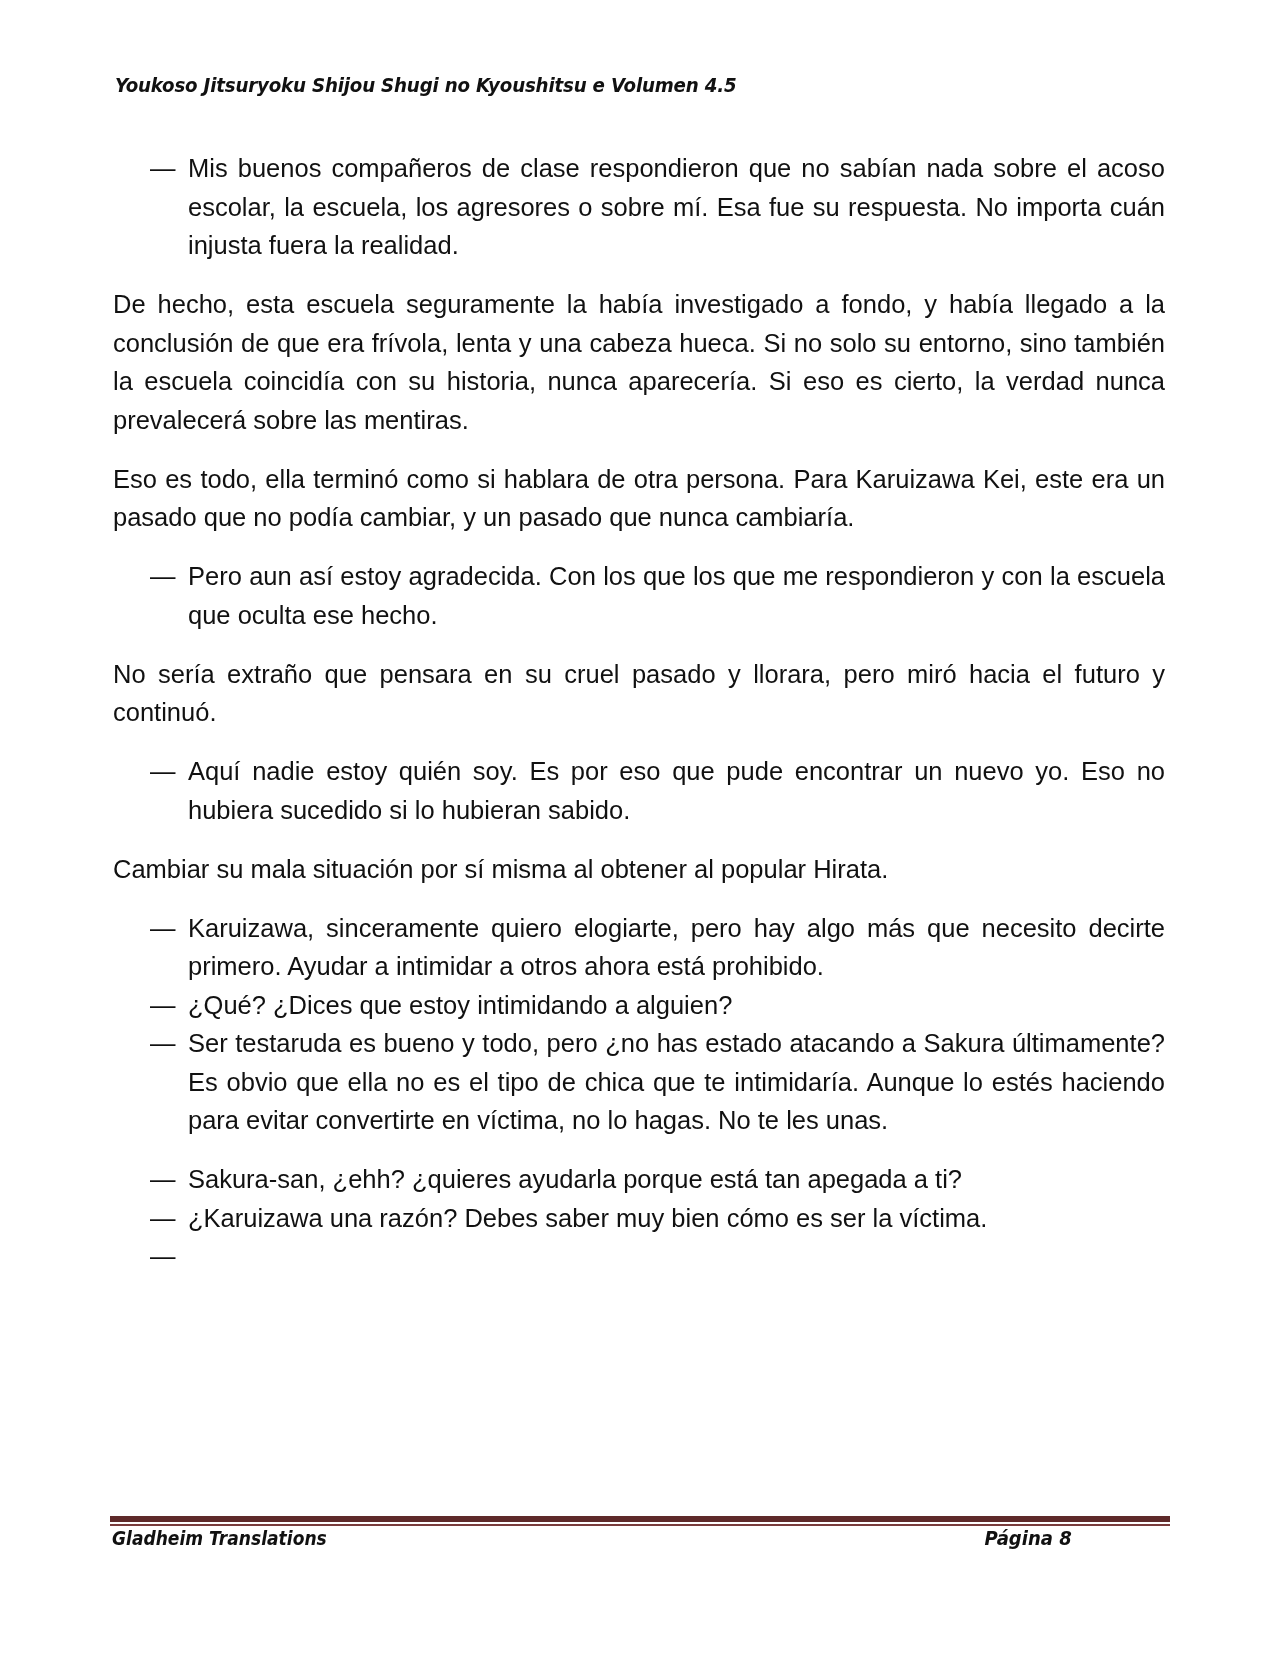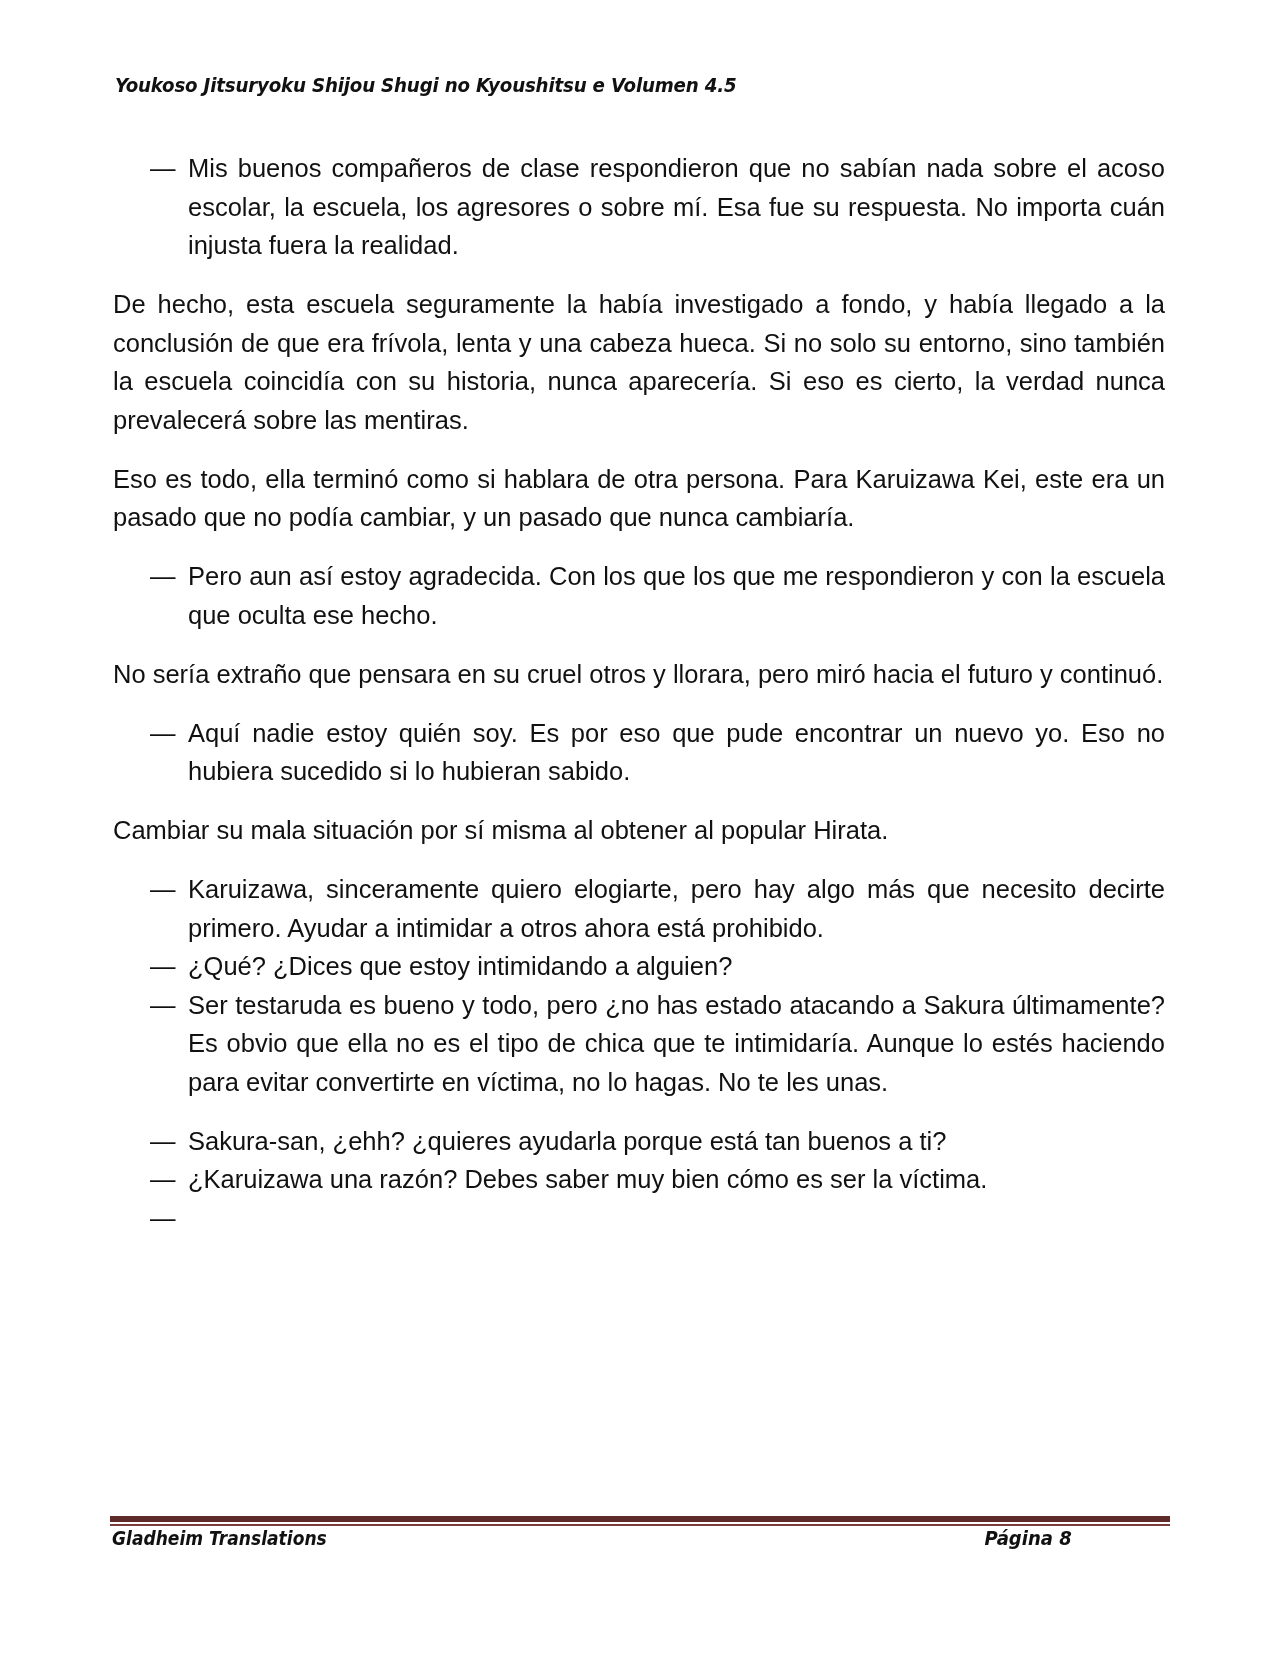--- a/index.html
+++ b/index.html
@@ -121,21 +121,21 @@
 
     <p class="para">Eso es todo, ella terminó como si hablara de otra persona. Para Karuizawa Kei, este era un pasado que no podía cambiar, y un pasado que nunca cambiaría.</p>
 
     <div class="dialogue-group">
       <div class="dialogue">
         <span class="dash">—</span>
         <span>Pero aun así estoy agradecida. Con los que los que me respondieron y con la escuela que oculta ese hecho.</span>
       </div>
     </div>
 
-    <p class="para">No sería extraño que pensara en su cruel otros y llorara, pero miró hacia el futuro y continuó.</p>
+    <p class="para">No sería extraño que pensara en su cruel pasado y llorara, pero miró hacia el futuro y continuó.</p>
 
     <div class="dialogue-group">
       <div class="dialogue">
         <span class="dash">—</span>
         <span>Aquí nadie estoy quién soy. Es por eso que pude encontrar un nuevo yo. Eso no hubiera sucedido si lo hubieran sabido.</span>
       </div>
     </div>
 
     <p class="para">Cambiar su mala situación por sí misma al obtener al popular Hirata.</p>
 
@@ -151,21 +151,21 @@
       <div class="dialogue">
         <span class="dash">—</span>
         <span>Ser testaruda es bueno y todo, pero ¿no has estado atacando a Sakura últimamente? Es obvio que ella no es el tipo de chica que te intimidaría. Aunque lo estés haciendo para evitar convertirte en víctima, no lo hagas. No te les unas.</span>
       </div>
     </div>
 
 
     <div class="dialogue-group">
       <div class="dialogue">
         <span class="dash">—</span>
-        <span>Sakura-san, ¿ehh? ¿quieres ayudarla porque está tan buenos a ti?</span>
+        <span>Sakura-san, ¿ehh? ¿quieres ayudarla porque está tan apegada a ti?</span>
       </div>
       <div class="dialogue">
         <span class="dash">—</span>
         <span>¿Karuizawa una razón? Debes saber muy bien cómo es ser la víctima.</span>
       </div>
       <div class="dialogue">
         <span class="dash">—</span>
       </div>
     </div>
 

